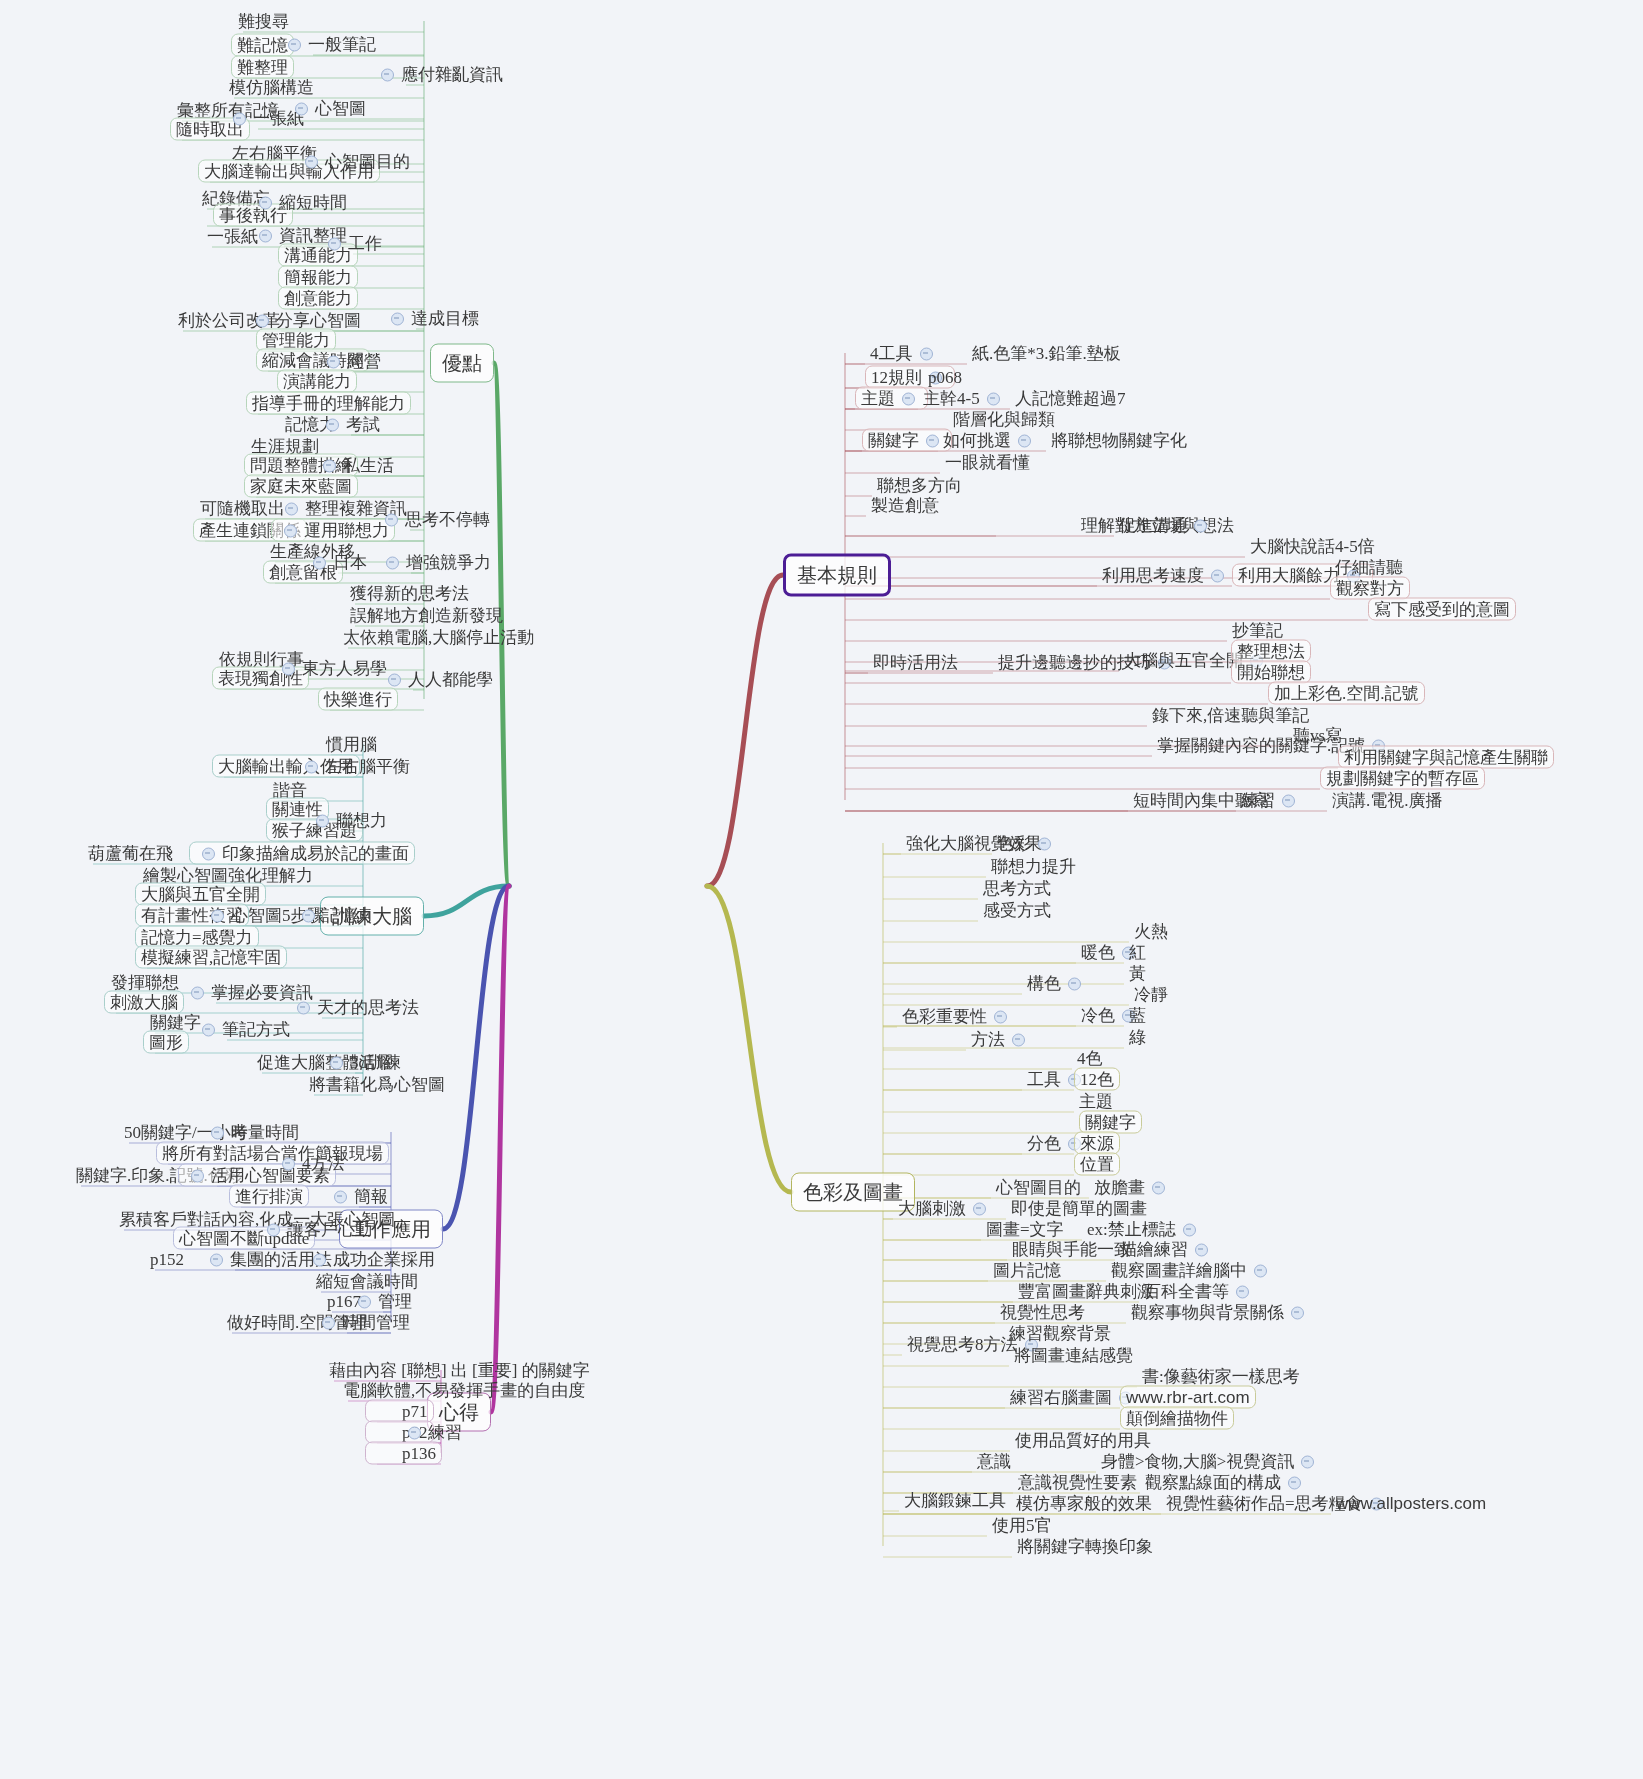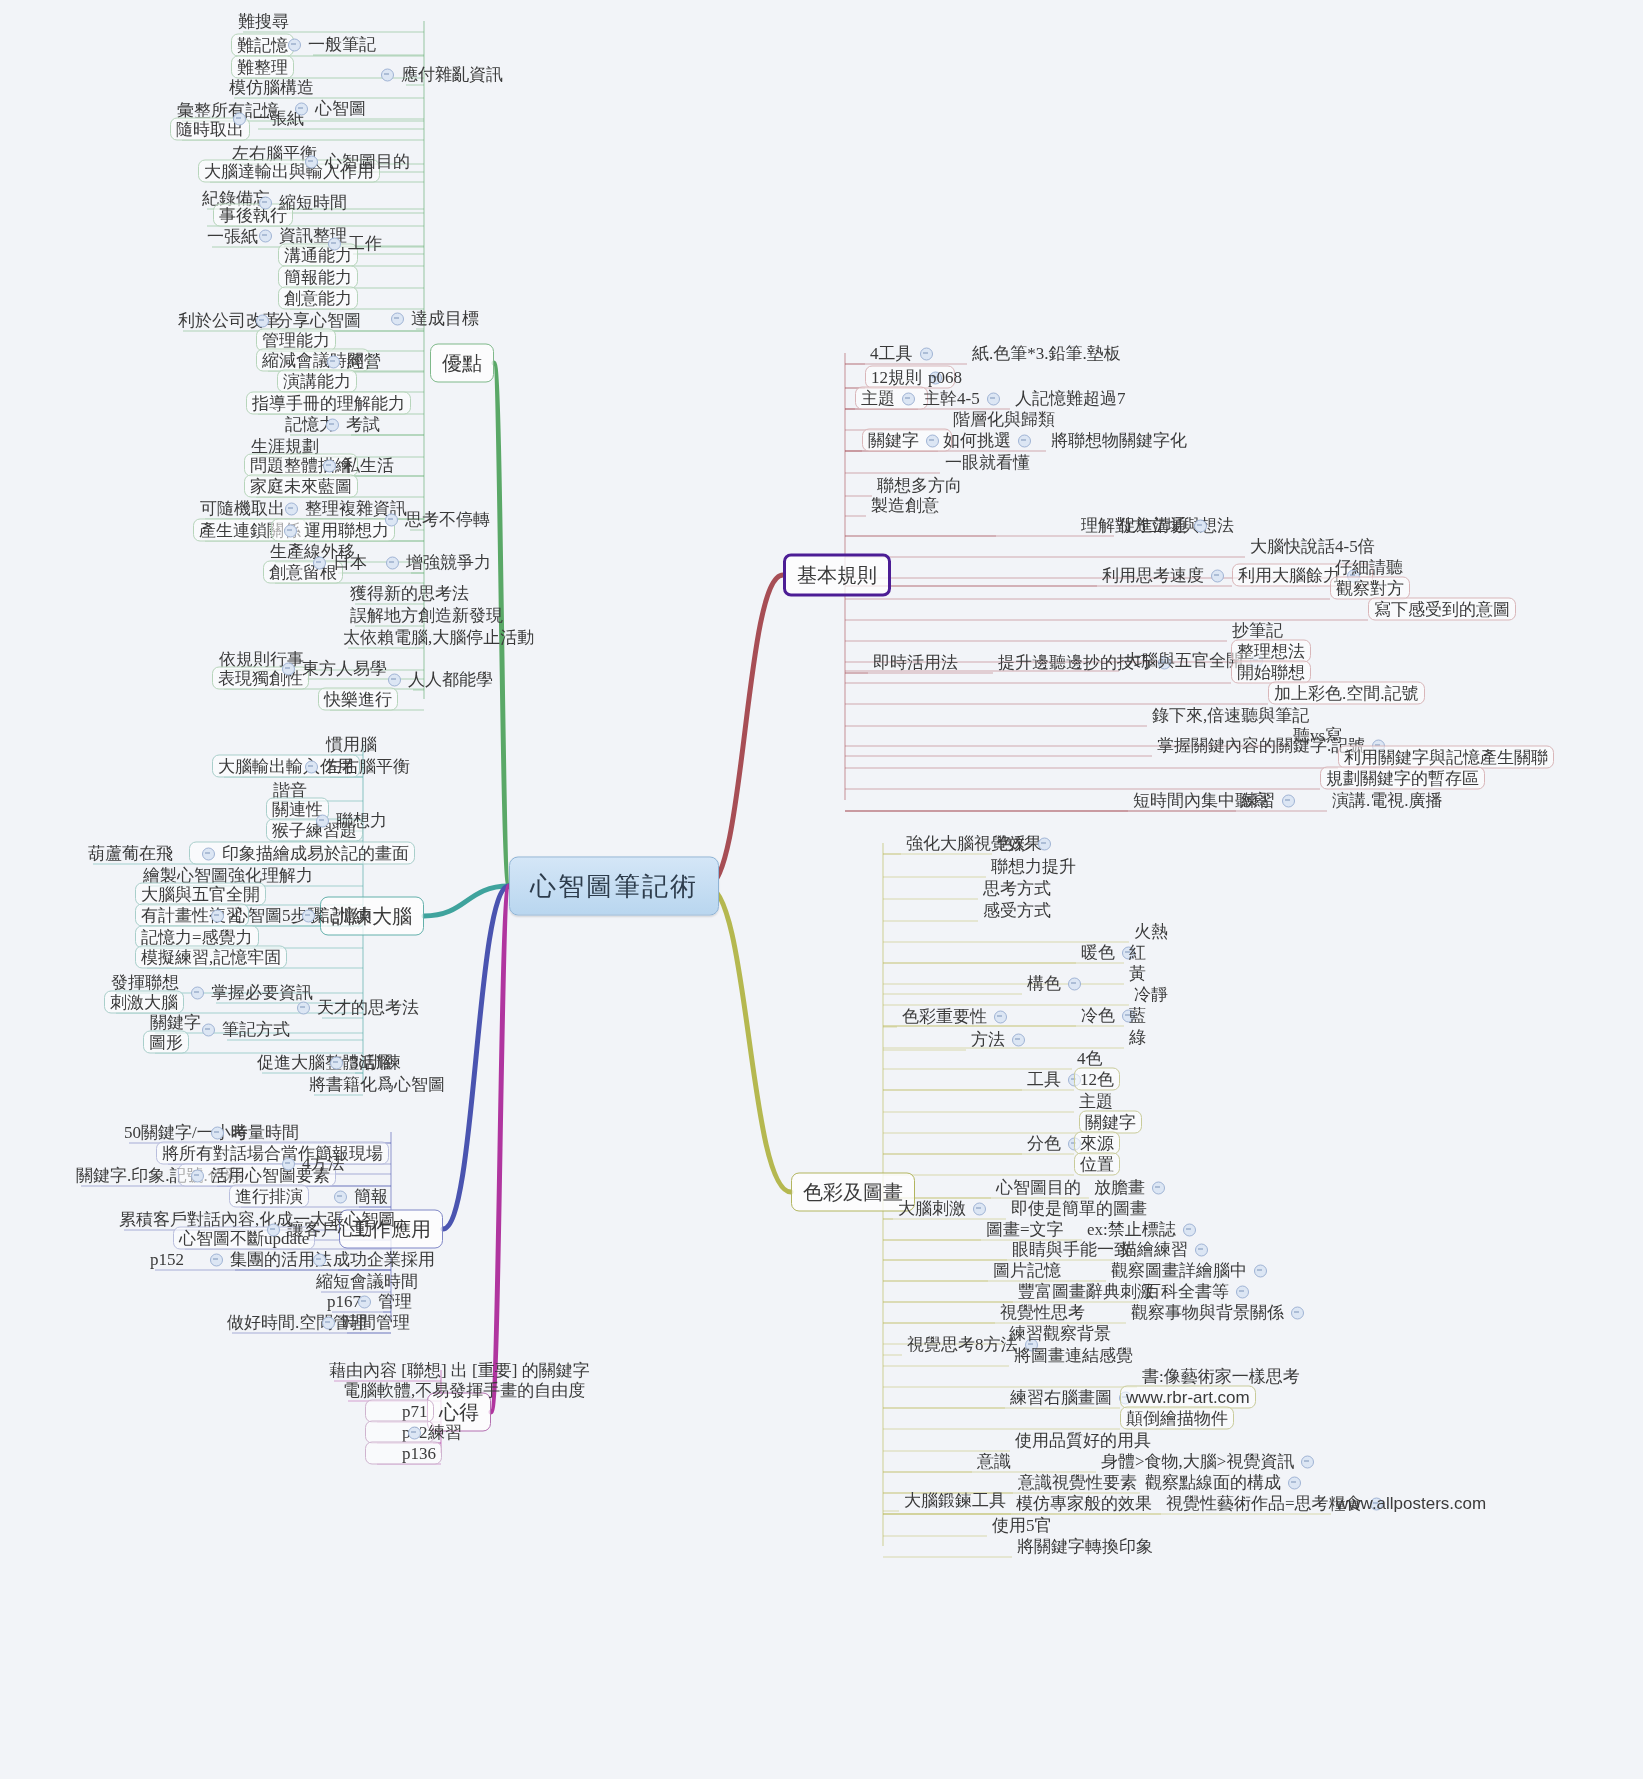--- a/index.html
+++ b/index.html
@@ -281,21 +281,20 @@
       <path d="M 972 1472 L 883 1472" stroke="#b5b850" stroke-width="1" opacity=".45" fill="none"></path>
       <path d="M 1096 1472 L 883 1472" stroke="#b5b850" stroke-width="1" opacity=".45" fill="none"></path>
       <path d="M 1013 1493 L 883 1493" stroke="#b5b850" stroke-width="1" opacity=".45" fill="none"></path>
       <path d="M 1140 1493 L 883 1493" stroke="#b5b850" stroke-width="1" opacity=".45" fill="none"></path>
       <path d="M 1011 1514 L 883 1514" stroke="#b5b850" stroke-width="1" opacity=".45" fill="none"></path>
       <path d="M 1161 1514 L 883 1514" stroke="#b5b850" stroke-width="1" opacity=".45" fill="none"></path>
       <path d="M 1331 1514 L 883 1514" stroke="#b5b850" stroke-width="1" opacity=".45" fill="none"></path>
       <path d="M 987 1536 L 883 1536" stroke="#b5b850" stroke-width="1" opacity=".45" fill="none"></path>
       <path d="M 1012 1557 L 883 1557" stroke="#b5b850" stroke-width="1" opacity=".45" fill="none"></path>
     </svg>
-<div class="center" style="left: 509px; top: 886px;">心智圖筆記術</div>
     <div class="main-lab ml-green" style="left: 430px; top: 363px;">優點</div>
     <div class="node" style="top: 21px; left: 233px;"><span class="txt">難搜尋</span></div>
     <div class="node bub g" style="top: 45px; left: 231px;"><span class="txt">難記憶</span></div>
     <div class="node bub g" style="top: 67px; left: 231px;"><span class="txt">難整理</span></div>
     <div class="node" style="top: 44px; left: 276px;"><span class="tg"></span><span class="txt">一般筆記</span></div>
     <div class="node" style="top: 87px; left: 224px;"><span class="txt">模仿腦構造</span></div>
     <div class="node" style="top: 110px; left: 172px;"><span class="txt">彙整所有記憶</span></div>
     <div class="node bub g" style="top: 129px; left: 170px;"><span class="txt">隨時取出</span></div>
     <div class="node" style="top: 118px; left: 221px;"><span class="tg"></span><span class="txt">一張紙</span></div>
     <div class="node" style="top: 108px; left: 283px;"><span class="tg"></span><span class="txt">心智圖</span></div>

